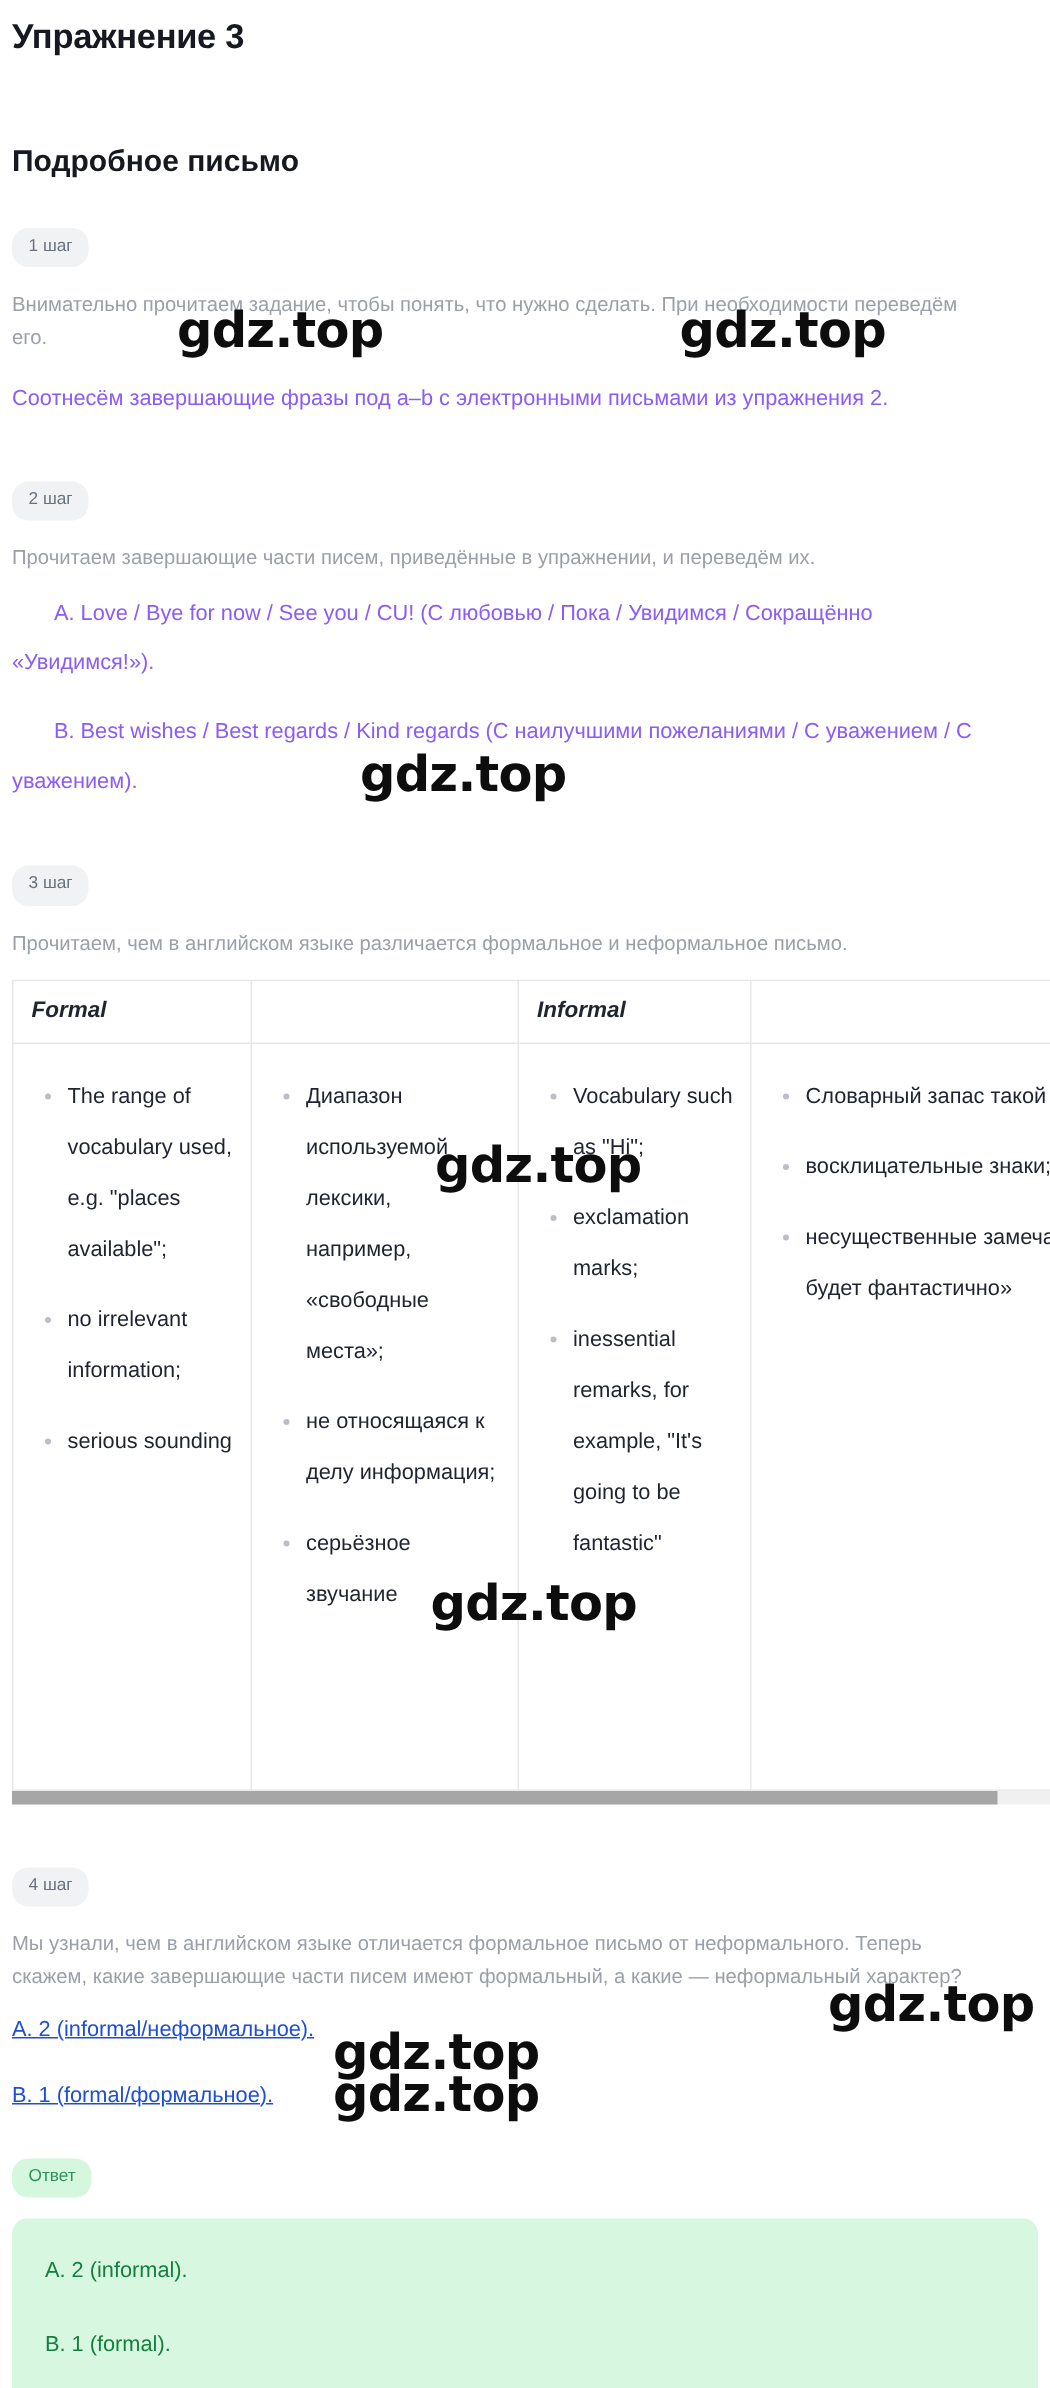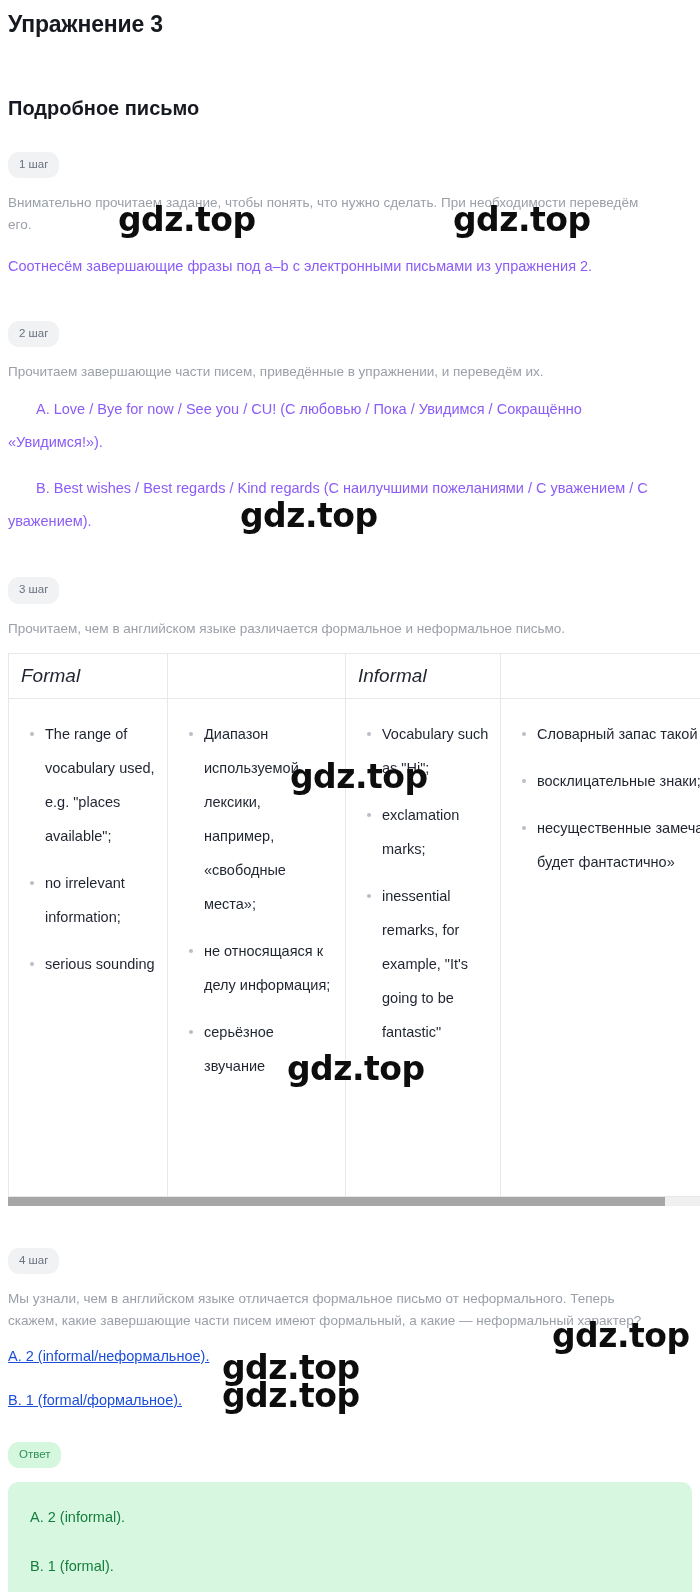--- a/index.html
+++ b/index.html
@@ -89,22 +89,22 @@
     padding: 0;
   }
   table.cmp col.c1 { width: 159px; }
   table.cmp col.c2 { width: 178px; }
   table.cmp col.c3 { width: 155px; }
   table.cmp col.c4 { width: 388px; }
   table.cmp th {
     height: 42px;
     text-align: left;
     font-style: italic;
-    font-weight: 400;
-    font-size: 19px;
+    font-weight: 700;
+    font-size: 15px;
     color: #1f2430;
     padding: 11px 12px;
   }
   table.cmp td { height: 498px; padding: 18px 10px 10px 10px; margin-left: 37px; }
   ul.bul {
     margin: 0;
     padding: 0 0 0 26px;
     list-style: none;
   }
   ul.bul li {

